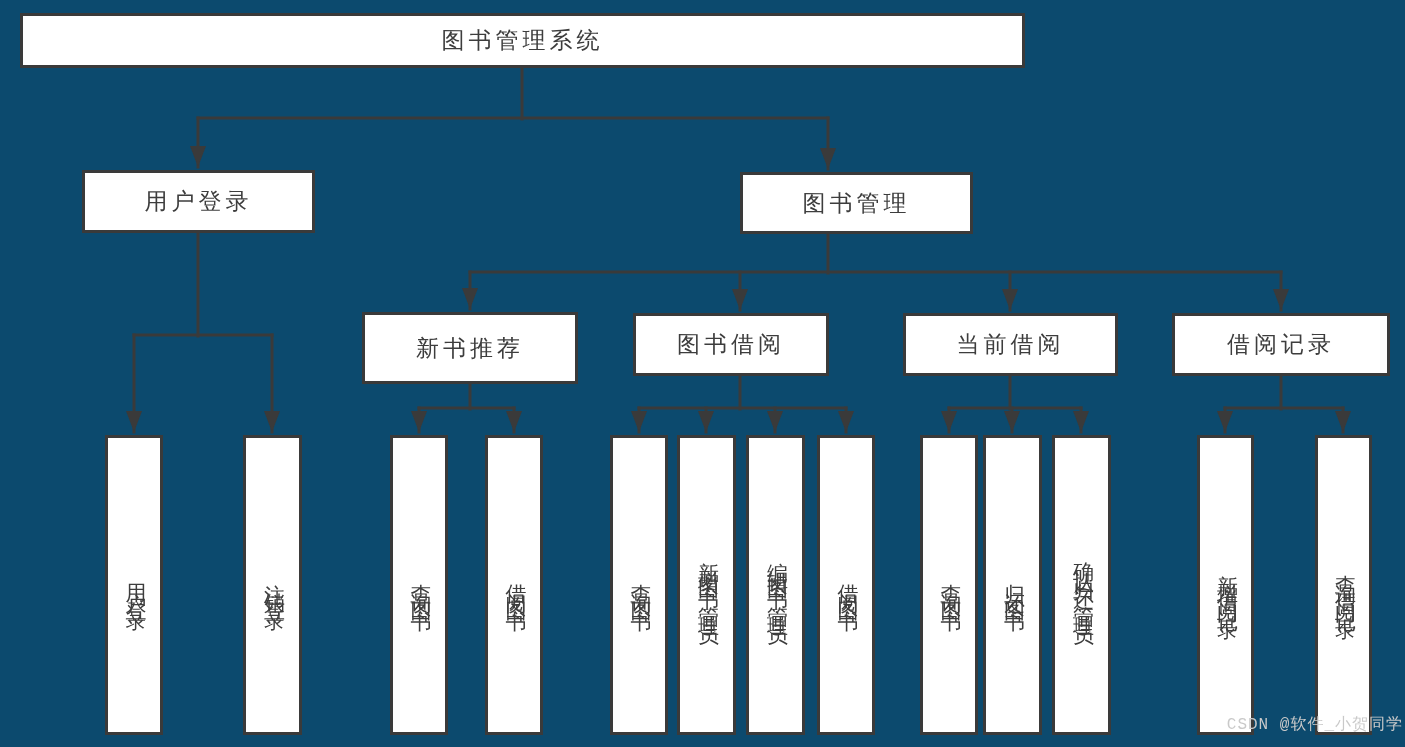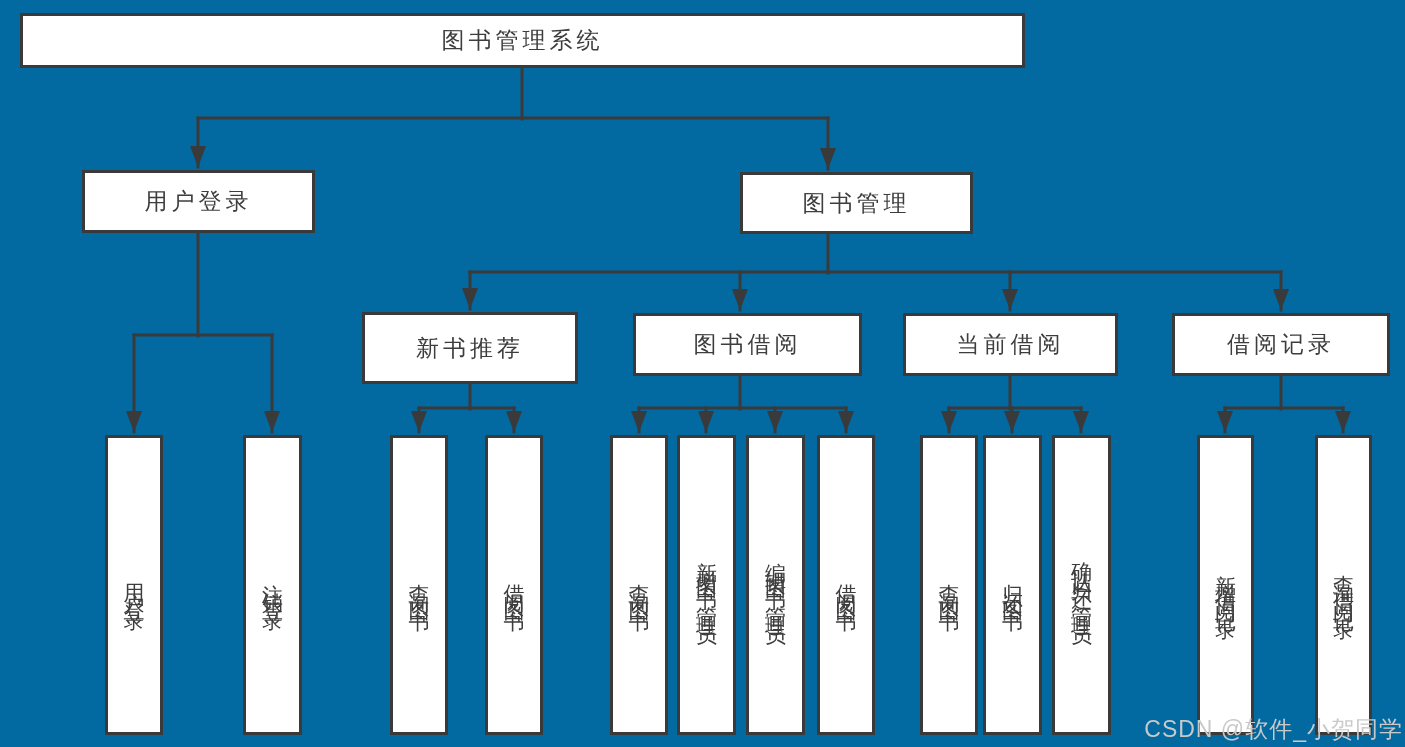--- a/index.html
+++ b/index.html
@@ -4,23 +4,23 @@
 <style>
   :root{
     --line:#3a3a3a;
     --text:#3d3d3d;
   }
   html,body{margin:0;padding:0;background:#fff;}
   .canvas{
     position:relative;
     width:1405px;
     height:747px;
-    background:#0369a1;
+    background:#0c4a6e;
     overflow:hidden;
-    font-family:Liberation Sans, sans-serif;
+    font-family:Liberation Mono, monospace;
   }
   .connectors{
     position:absolute;
     left:0;top:0;
     z-index:0;
   }
   .node{
     position:absolute;
     box-sizing:border-box;
     border:3px solid var(--line);
@@ -48,21 +48,21 @@
     font-size:21px;
     letter-spacing:9px;
     z-index:1;
     top:435px;
     height:300px;
   }
   .watermark{
     position:absolute;
     right:2px;
     top:714px;
-    font-size:23px;
+    font-size:16px;
     letter-spacing:1px;
     color:#c9c9c9;
     z-index:2;
     white-space:nowrap;
     text-align:right;
   }
 </style>
 </head>
 <body>
 
@@ -117,21 +117,21 @@
       <line x1="1343" y1="408" x2="1343" y2="432" marker-end="url(#arrow)"></line>
     </g>
   </svg>
 
   <div class="node" style="left:20px;top:13px;width:1005px;height:55px;">图书管理系统</div>
 
   <div class="node" style="left:82px;top:170px;width:233px;height:63px;">用户登录</div>
   <div class="node" style="left:712px;top:172px;width:233px;height:62px;margin-left:28px;">图书管理</div>
 
   <div class="node" style="left:362px;top:312px;width:216px;height:72px;">新书推荐</div>
-  <div class="node" style="left:633px;top:313px;width:229px;height:63px;">图书借阅</div>
+  <div class="node" style="left:633px;top:313px;width:196px;height:63px;">图书借阅</div>
   <div class="node" style="left:903px;top:313px;width:215px;height:63px;">当前借阅</div>
   <div class="node" style="left:1172px;top:313px;width:218px;height:63px;">借阅记录</div>
 
   <div class="leaf" style="left:105px;width:58px;">用户登录</div>
   <div class="leaf" style="left:243px;width:59px;">注销登录</div>
   <div class="leaf" style="left:390px;width:58px;">查询图书</div>
   <div class="leaf" style="left:485px;width:58px;">借阅图书</div>
   <div class="leaf" style="left:610px;width:58px;">查询图书</div>
   <div class="leaf" style="left:677px;width:59px;">新增图书（管理员）</div>
   <div class="leaf" style="left:746px;width:59px;">编辑图书（管理员）</div>

